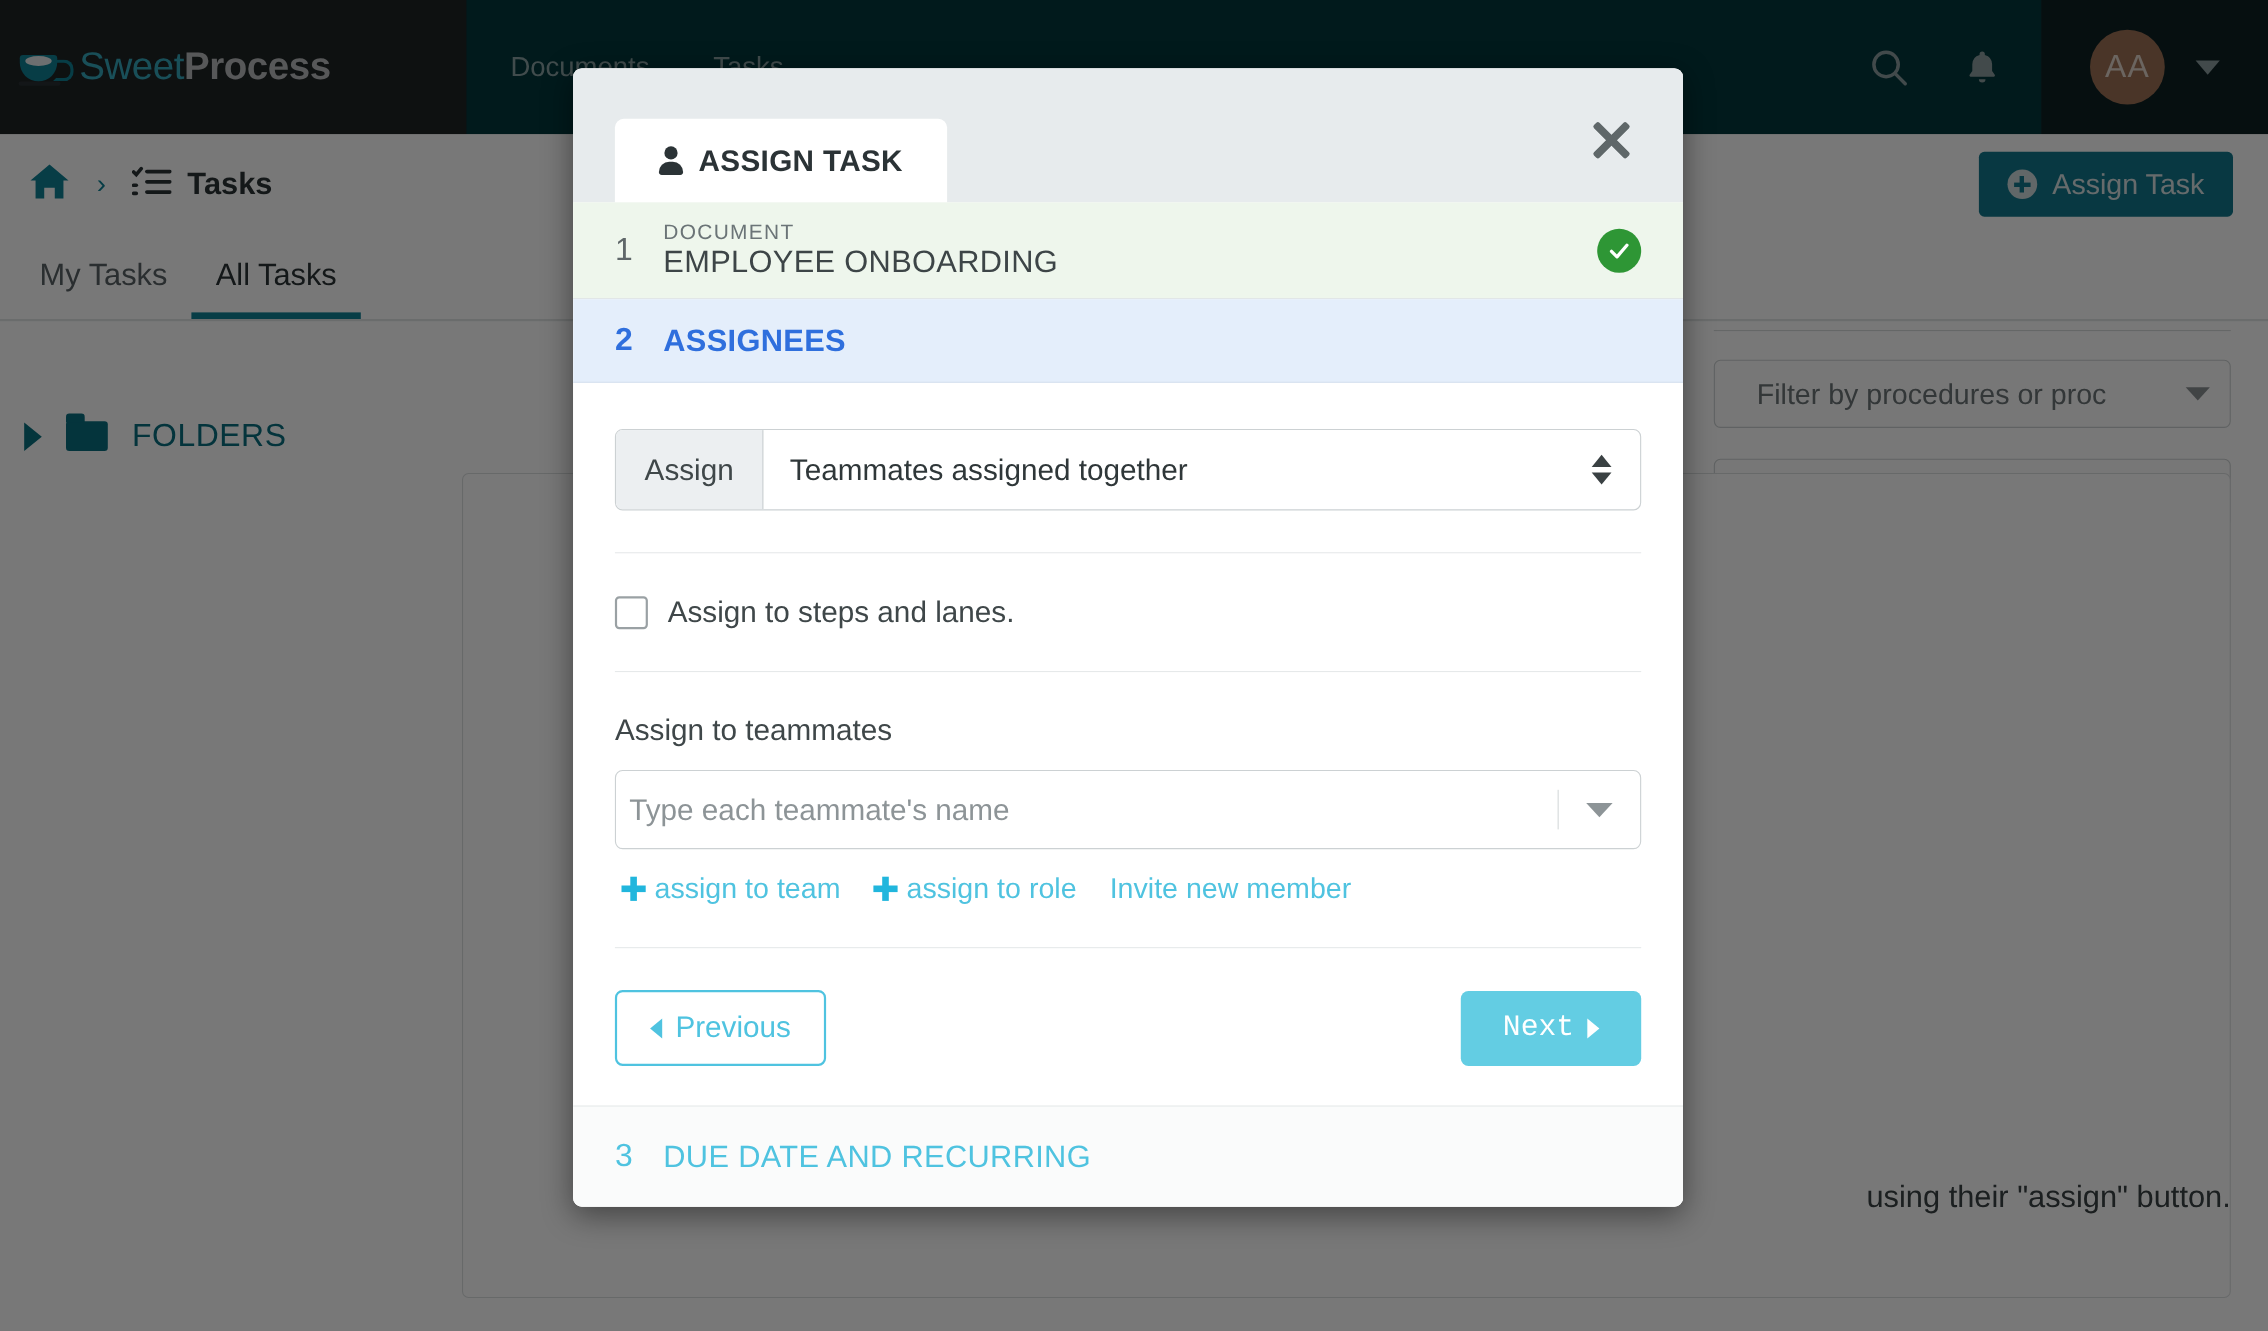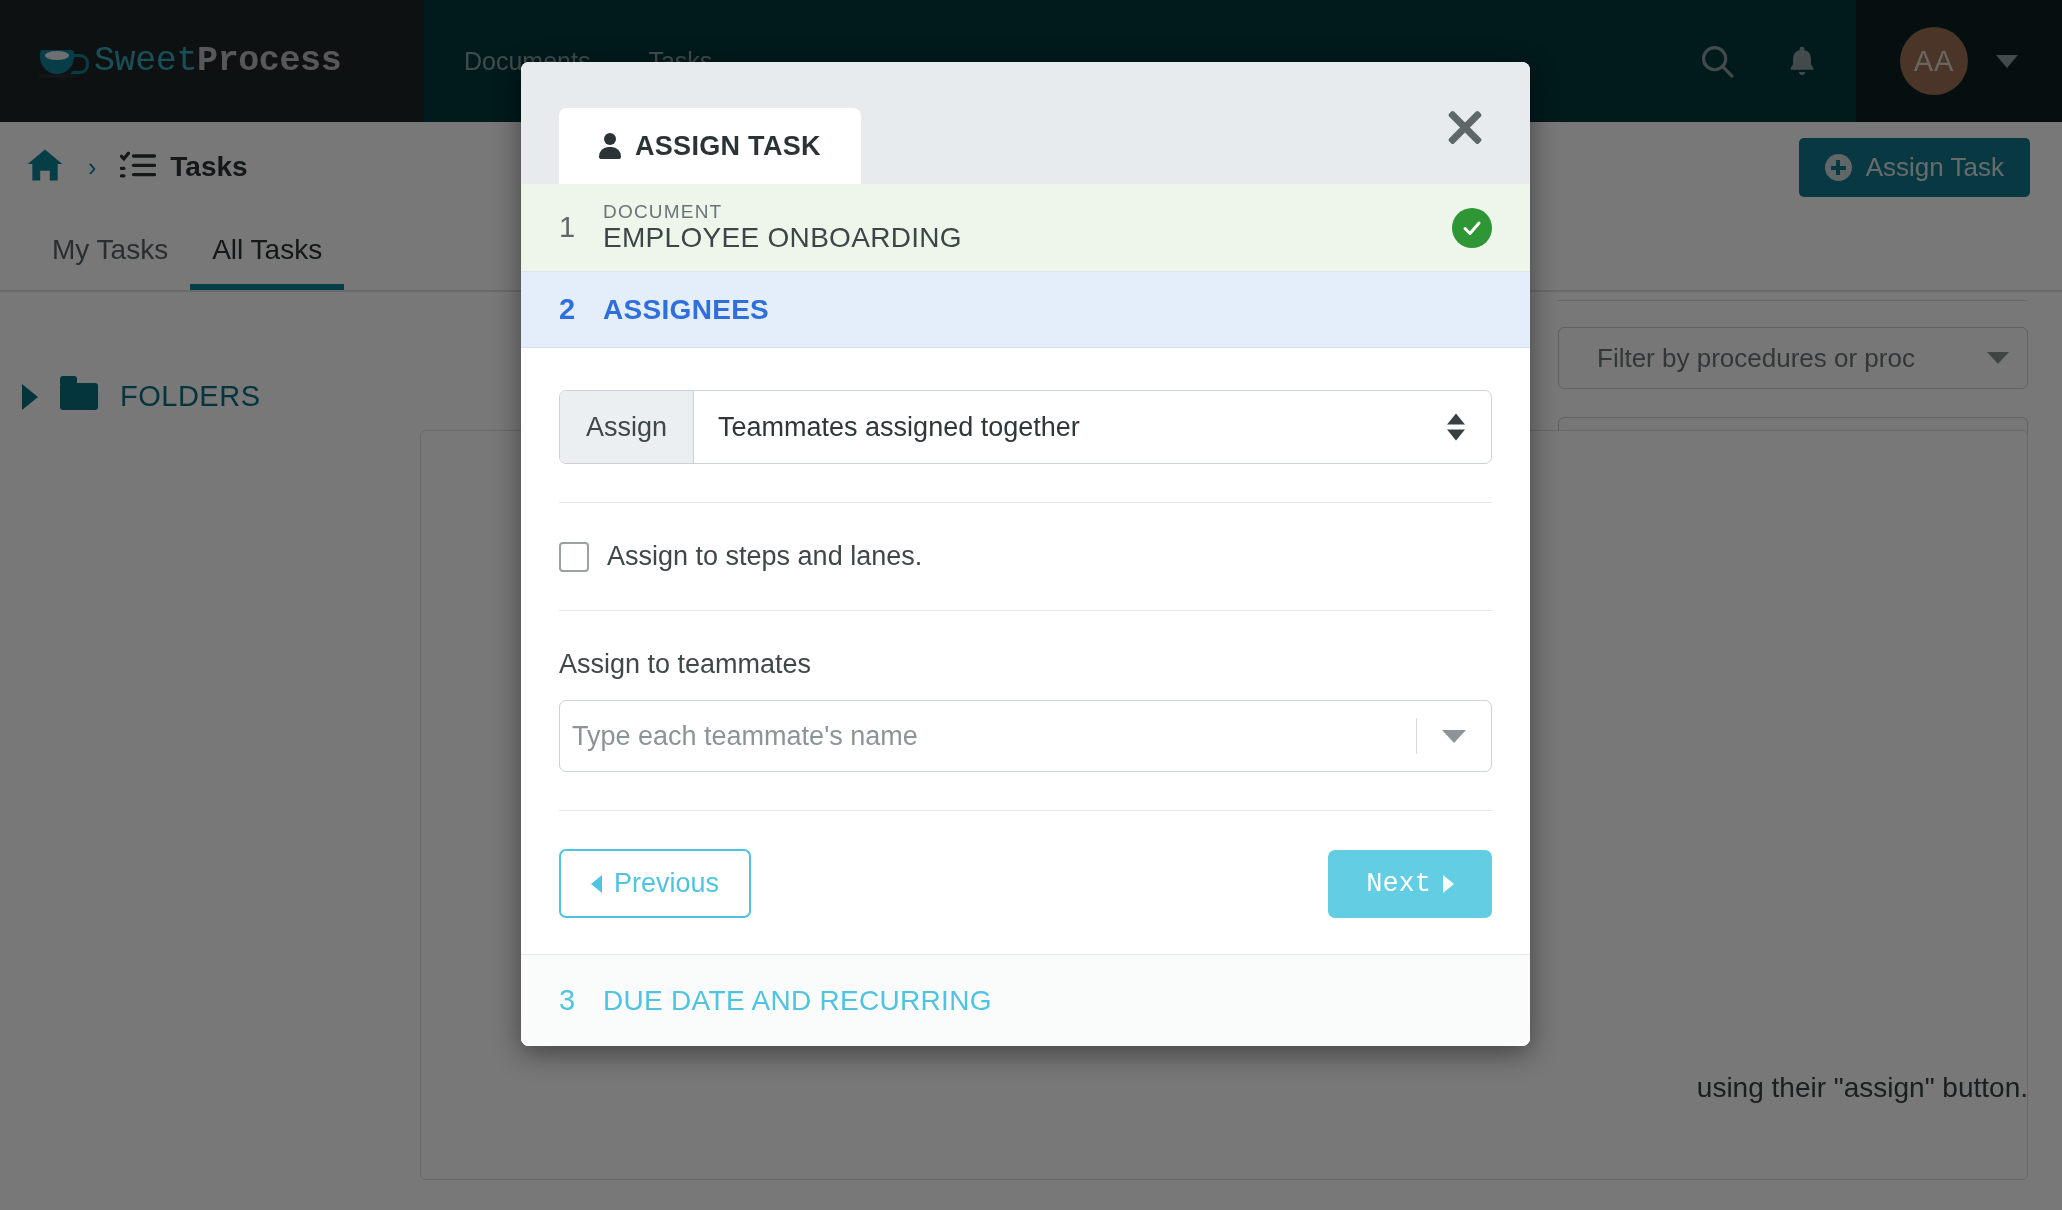--- a/index.html
+++ b/index.html
@@ -34,24 +34,23 @@
     width: 2062px;
     height: 122px;
     background: #1f2426;
     display: flex;
     align-items: stretch;
   }
   .nav-brand {
     width: 424px;
     display: flex;
     align-items: center;
-    padding-left: 38px;
+    padding-left: 16px;
     box-sizing: border-box;
     background: #1f2426;
-    font-family: Liberation Mono, monospace;
   }
   .logo-cup {
     width: 46px; height: 40px;
     position: relative;
     margin-right: 10px;
     flex: none;
   }
   .logo-cup .cup-body {
     position: absolute;
     left: 2px; top: 9px;
@@ -198,21 +197,21 @@
   
   .tabs-row {
     position: absolute;
     left: 0; top: 212px;
     width: 2062px;
     height: 80px;
     background: #ffffff;
     border-bottom: 2px solid #e2e5e6;
     display: flex;
     align-items: flex-end;
-    padding-left: 30px;
+    padding-left: 14px;
     box-sizing: border-box;
   }
   .tab {
     font-size: 28px;
     color: #5a6366;
     padding: 0 22px 18px 22px;
     cursor: pointer;
     border-bottom: 6px solid transparent;
   }
   .tab.active {
@@ -798,20 +797,31 @@
 
         <div class="field-label">Assign to teammates</div>
         <div class="tm-input">
           <span class="tm-placeholder">Type each teammate's name</span>
           <span class="tm-sep"></span>
           <span class="tm-chev">
               <i class="chev-v"></i>
             </span>
         </div>
 
+        <div class="links-row">
+          <span class="mini-link">
+            <span class="mini-plus"></span>
+            <span>assign to team</span>
+          </span>
+          <span class="mini-link">
+            <span class="mini-plus"></span>
+            <span>assign to role</span>
+          </span>
+          <span class="mini-link">Invite new member</span>
+        </div>
 
         <div class="hr-line"></div>
 
         <div class="buttons-row">
           <button class="btn-prev">
             <span class="arrow-l"></span>
             <span>Previous</span>
           </button>
           <button class="btn-next">
             <span>Next</span>

